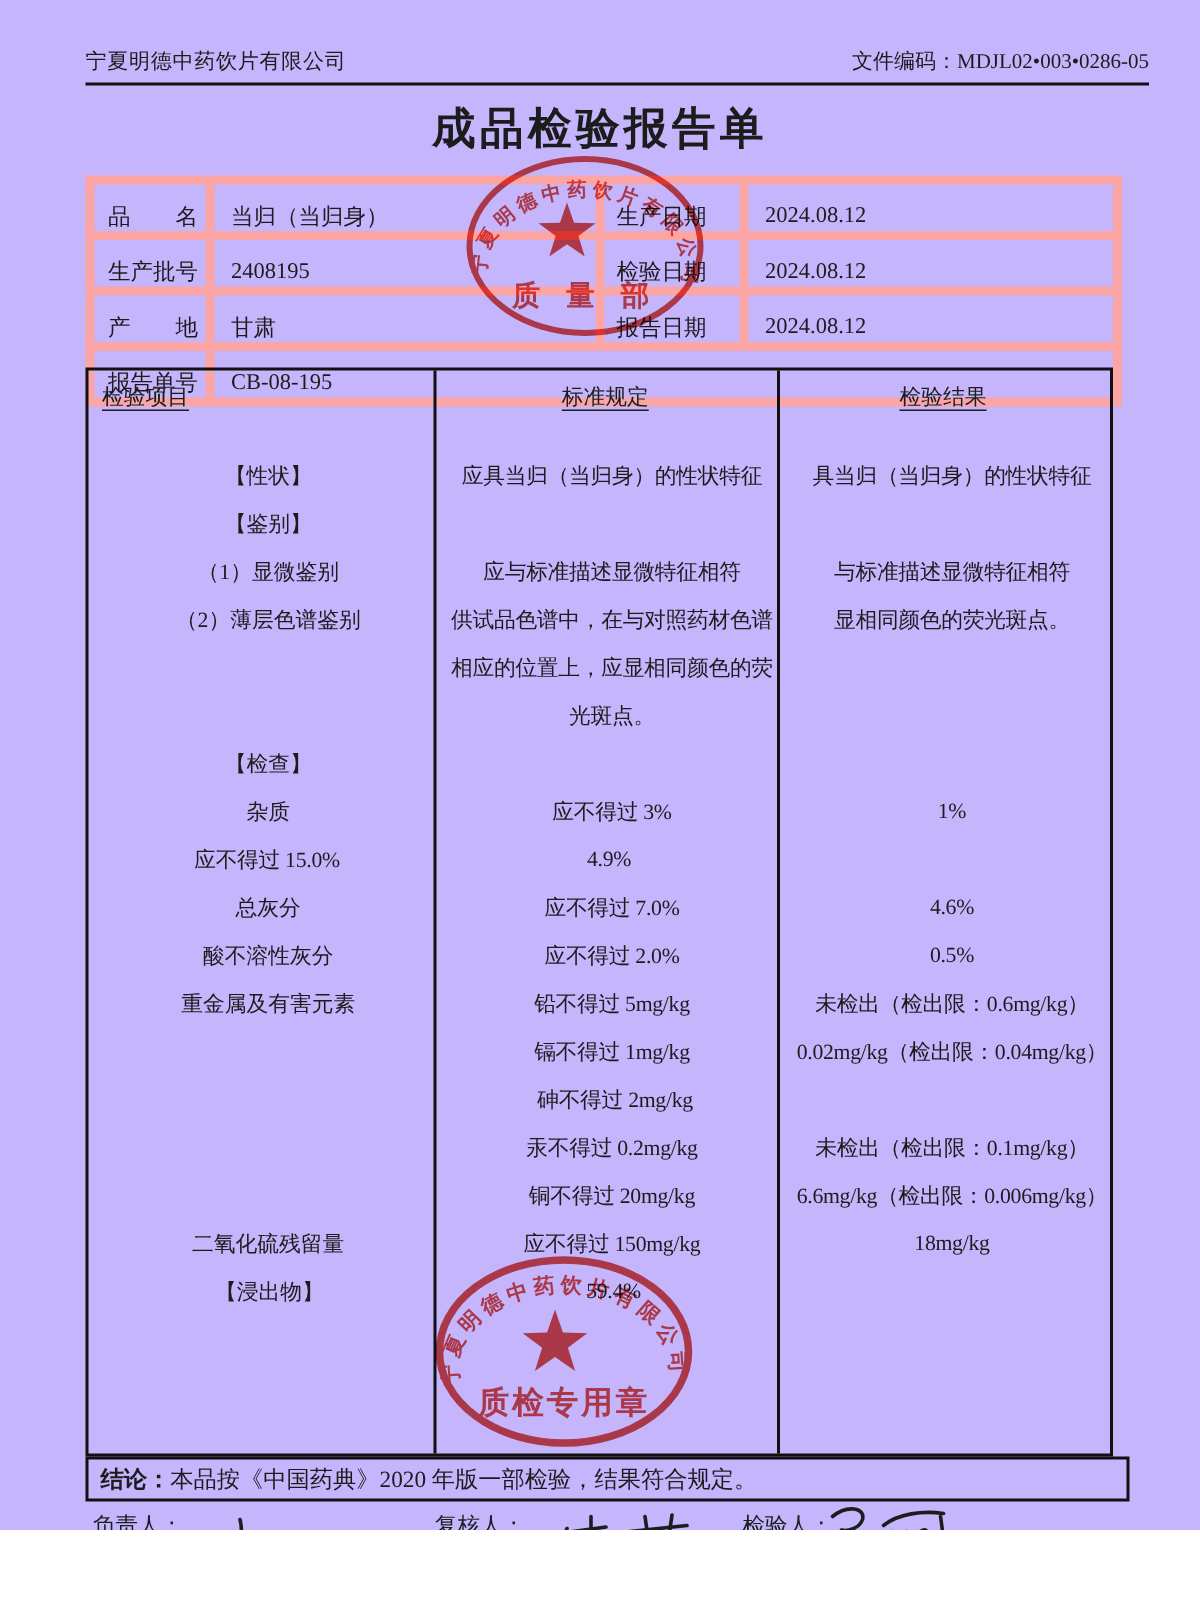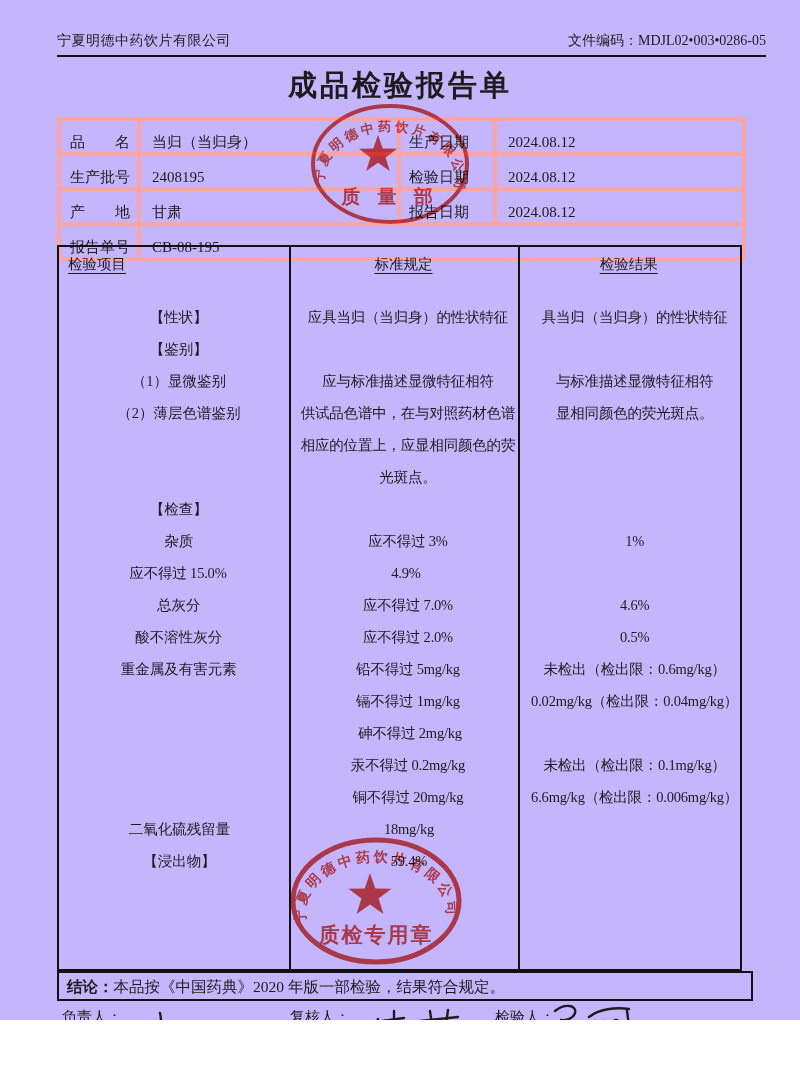--- a/index.html
+++ b/index.html
@@ -10,21 +10,21 @@
   
   .company { position:absolute; left:57px; top:32px; font-size:14px; letter-spacing:0.5px; }
   .doccode { position:absolute; right:34px; top:32px; font-size:14px; }
   .hrule   { position:absolute; left:57px; right:34px; top:55px; border-top:2px solid #111; }
   .title   { position:absolute; left:0; top:66px; width:100%; text-align:center;
              font-size:29px; font-weight:bold; letter-spacing:3px; }
 
   
   .info-table { position:absolute; left:57px; top:117px; width:685px;
                 border-collapse:collapse; table-layout:fixed; font-size:15px; }
-  .info-table td { border:4px solid #fca5a5; height:32px; padding:12px 0 0 11px;
+  .info-table td { border:6px solid #fca5a5; height:32px; padding:12px 0 0 11px;
                    white-space:nowrap; overflow:hidden; }
   td.ilabel  { width:80px;  padding-left:9px; }
   td.ivalue  { width:260px; }
   td.ilabel2 { width:96px;  padding-left:8px; }
   td.ivalue2 { width:249px; }
 
   
   .main-table { position:absolute; left:57px; top:245px; width:685px; height:726px;
                 border:2px solid #111; }
   .vline { position:absolute; top:0; bottom:0; width:2px; background:#111; }
@@ -195,20 +195,21 @@
         </div>
 
         <div class="trow">
           <div class="tc tc1"></div>
           <div class="tc tc2">铜不得过 20mg/kg</div>
           <div class="tc tc3">6.6mg/kg（检出限：0.006mg/kg）</div>
         </div>
 
         <div class="trow">
           <div class="tc tc1">二氧化硫残留量</div>
+          <div class="tc tc2">应不得过 150mg/kg</div>
           <div class="tc tc3">18mg/kg</div>
         </div>
 
         <div class="trow">
           <div class="tc tc1">【浸出物】</div>
           <div class="tc tc3">59.4%</div>
         </div>
       </div>
   </div>
 

